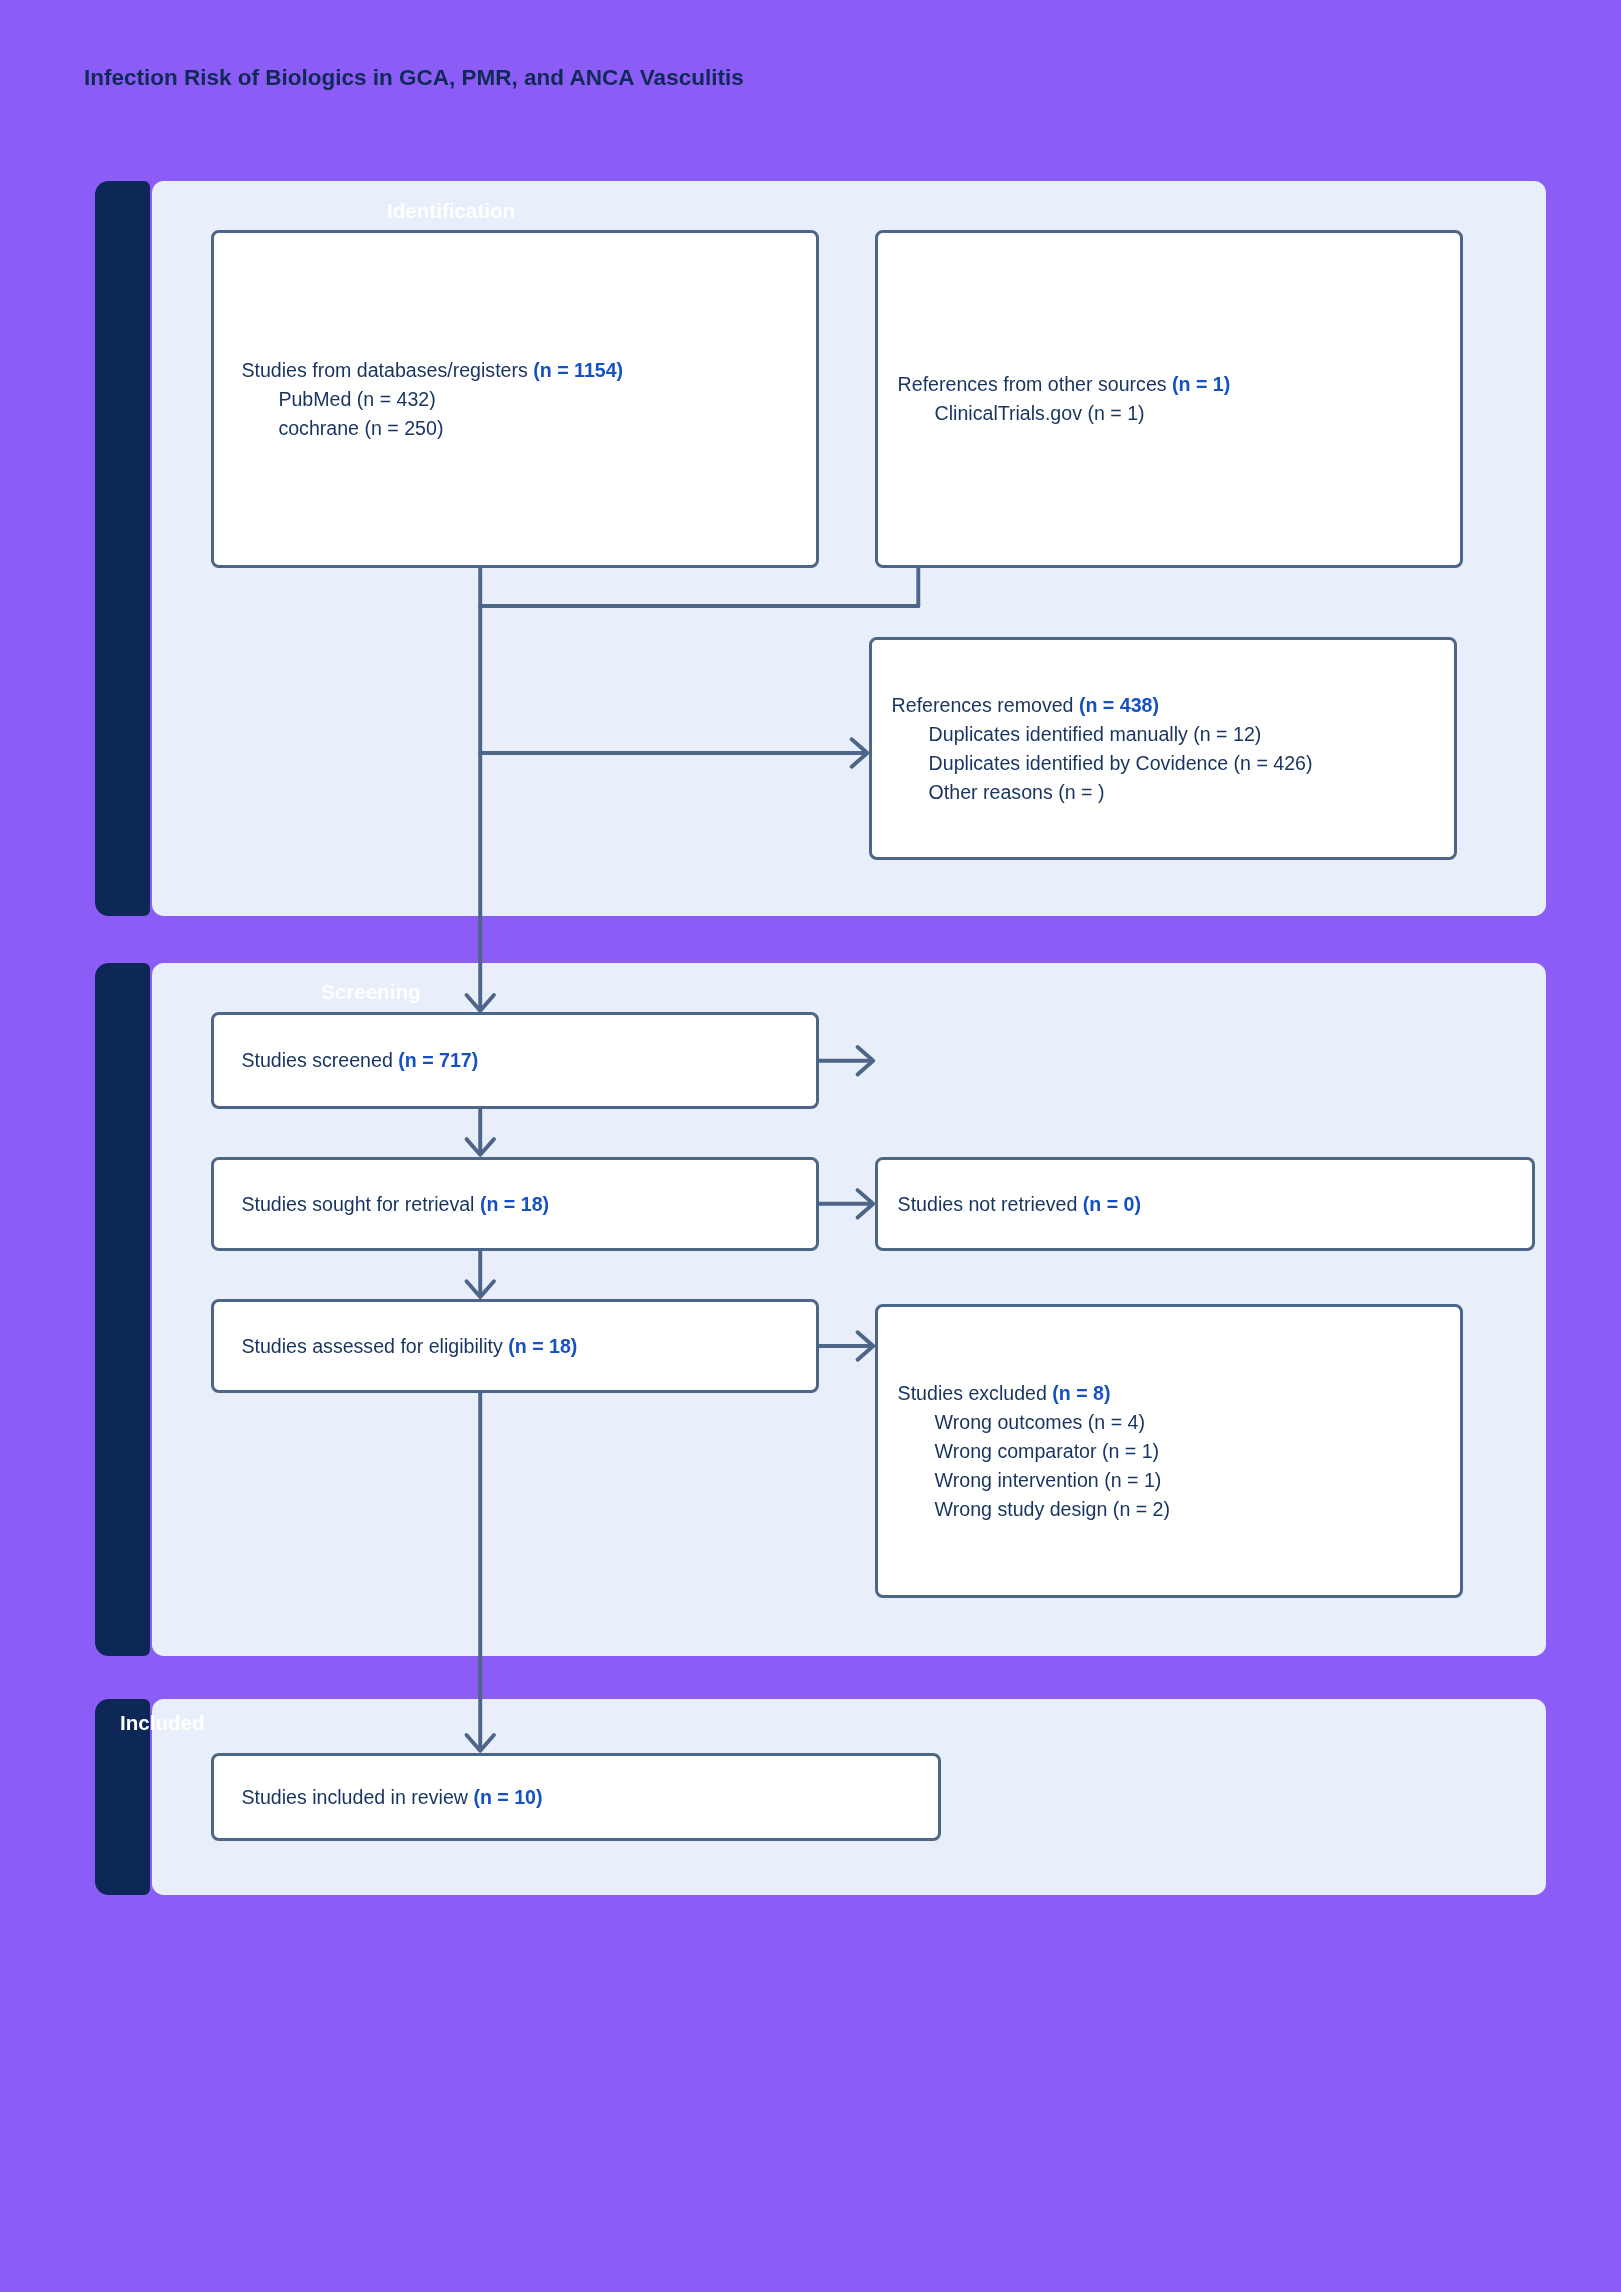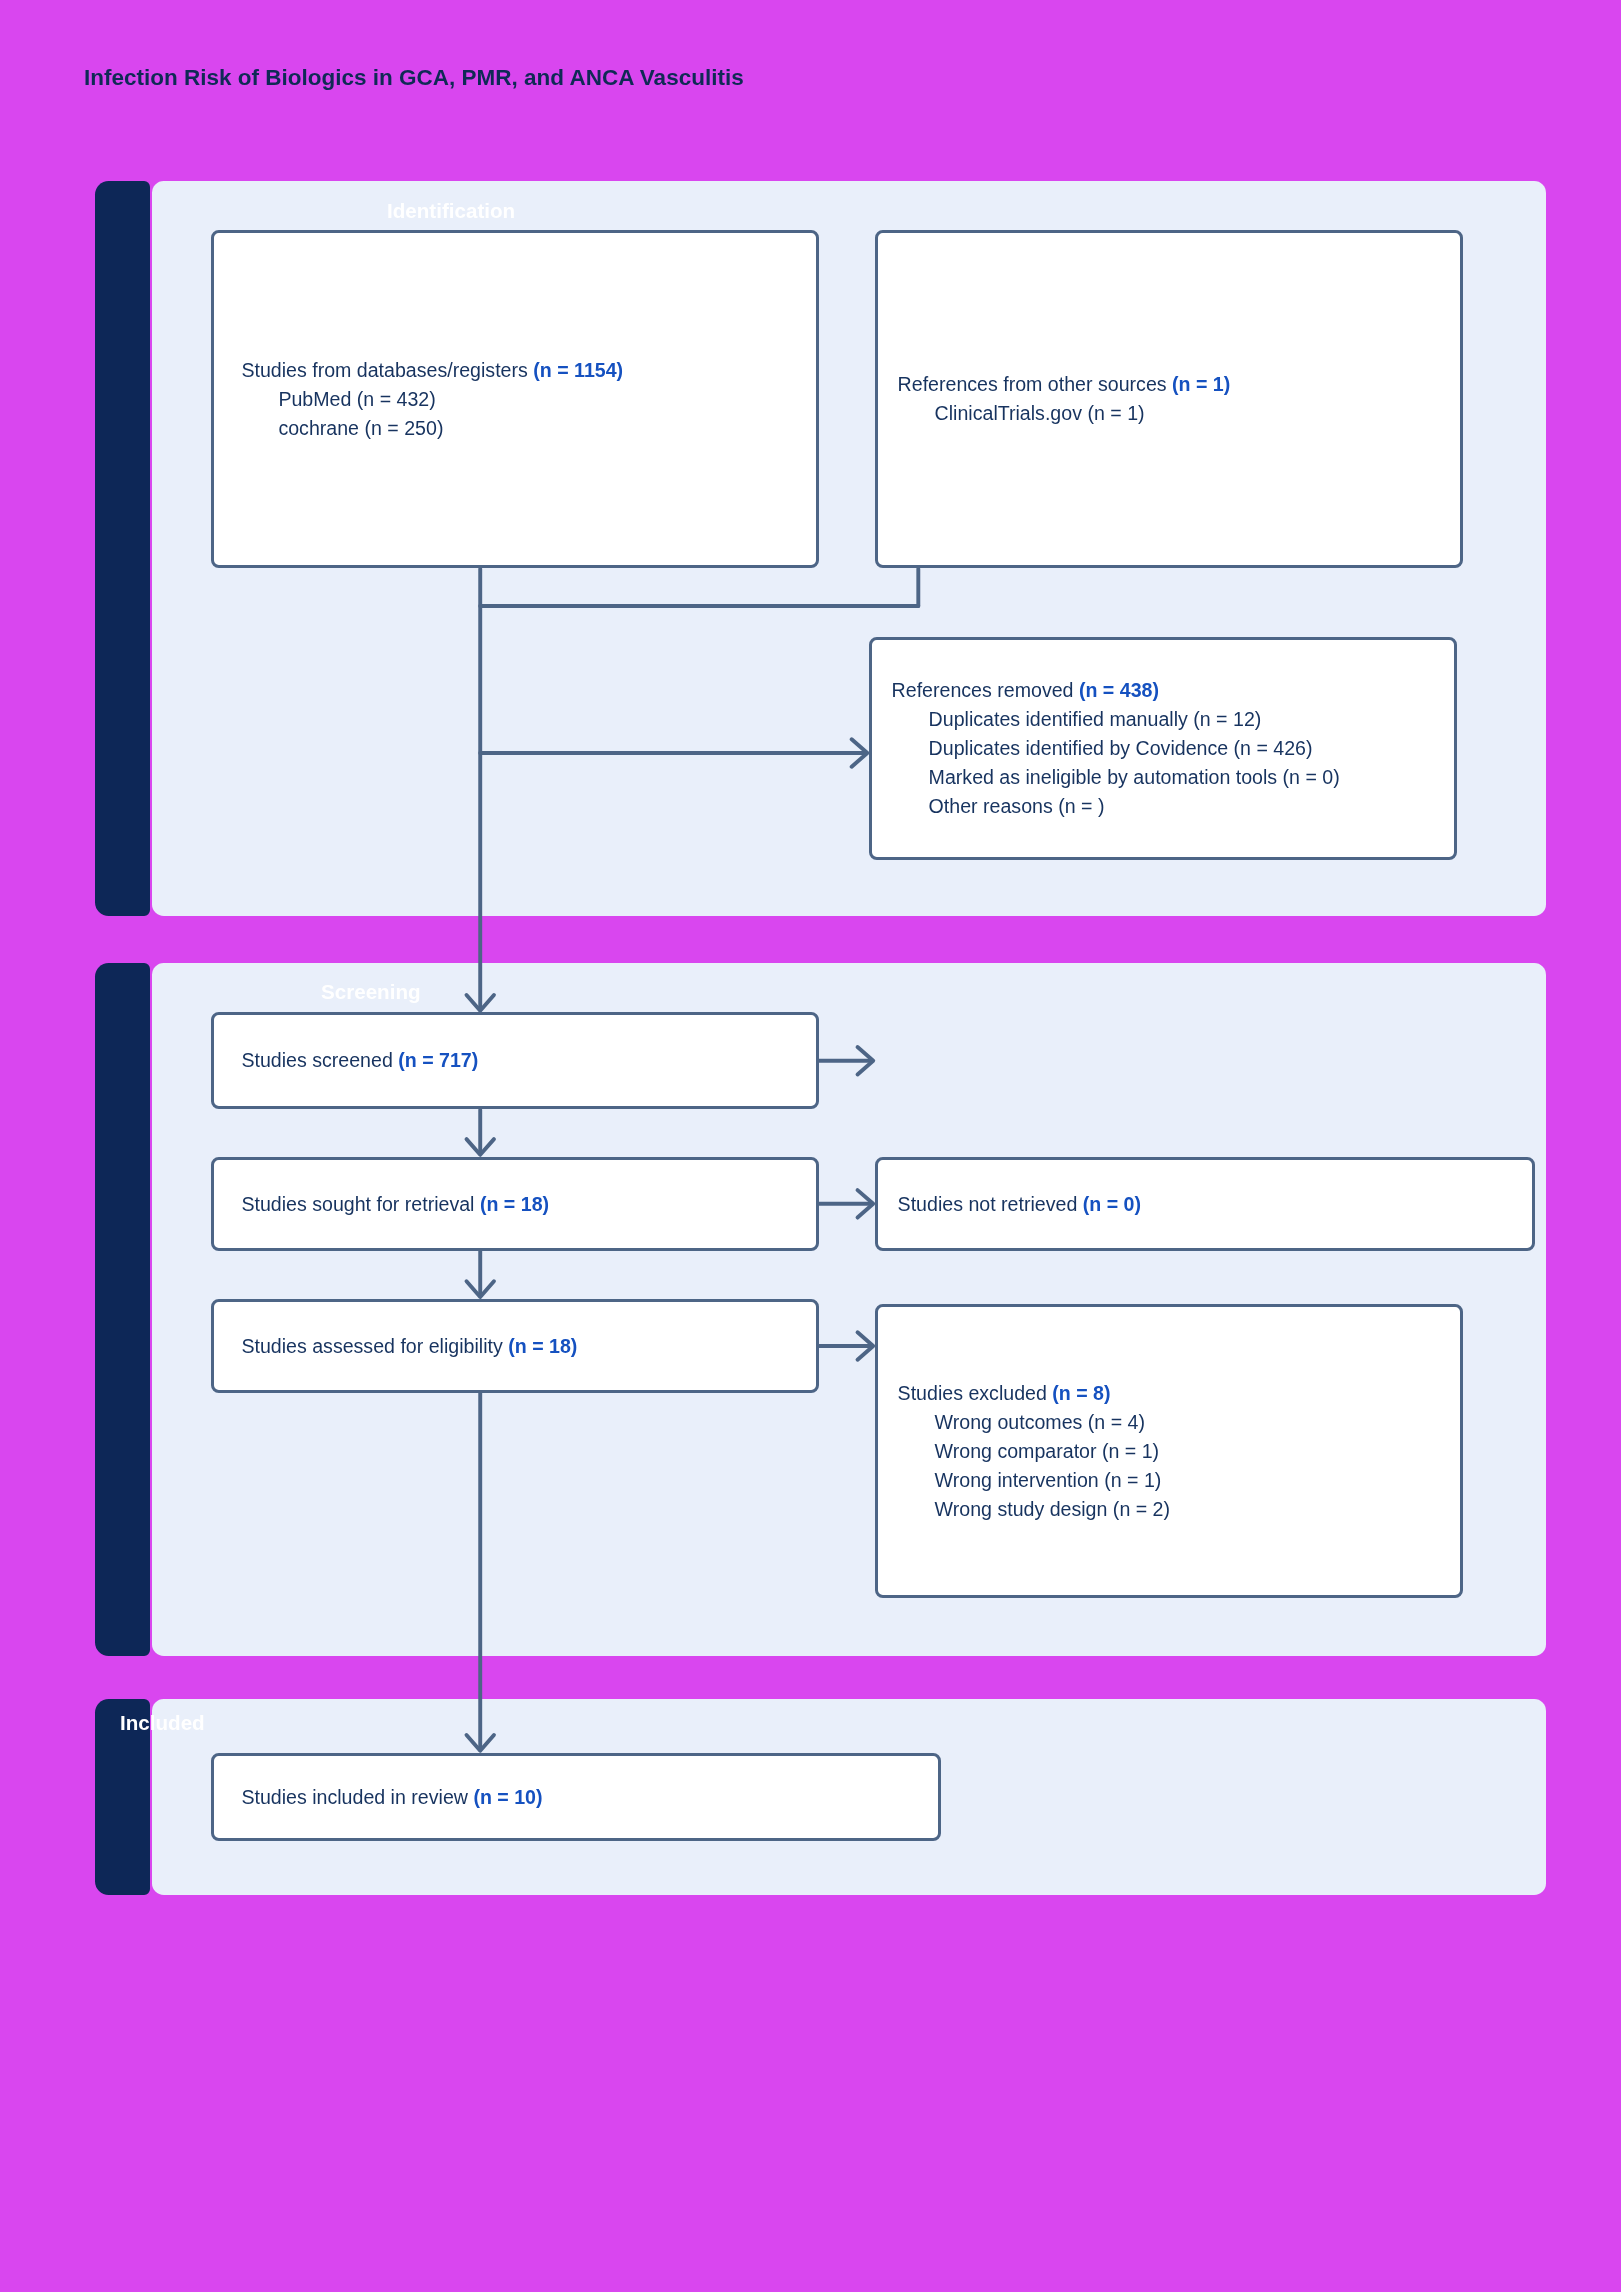--- a/index.html
+++ b/index.html
@@ -1,20 +1,20 @@
 <!DOCTYPE html>
 <html style="--navy: #0d2757; --panel: #e9effa; --line: #4d6586; --text: #17335f; --accent: #1551c0; --title: #0f2a55;"><head>
 <meta charset="utf-8">
 <style>
   :root{
     --navy:#0d2757; --panel:#e9effa; --line:#4d6586;
     --text:#17335f; --accent:#1551c0; --title:#0f2a55;
   }
   html,body{margin:0;padding:0;background:#ffffff;}
-  .canvas{position:relative;width:1621px;height:2293px;background:#d946ef;
+  .canvas{position:relative;width:1621px;height:2293px;background:#8b5cf6;
           font-family:"Liberation Sans",sans-serif;overflow:hidden;text-decoration:underline;}
   .title{position:absolute;left:84px;top:65px;font-size:22.5px;font-weight:bold;color:var(--title);}
   .panel{position:absolute;background:var(--panel);border-radius:11.8px;}
   .bar{position:absolute;background:var(--navy);border-radius:13.7px 5.9px 5.9px 13.7px;}
   .seclabel{position:absolute;color:#ffffff;font-weight:bold;font-size:20.6px;}
   .box{position:absolute;background:#ffffff;border:3.9px solid var(--line);border-radius:7.8px;
        box-sizing:border-box;display:flex;flex-direction:column;justify-content:center;
        font-size:19.6px;line-height:29px;color:var(--text);}
   .box.lp{padding-left:27.4px;padding-right:1px;}
   .box.rp{padding-left:19.6px;padding-right:17px;}
@@ -71,21 +71,20 @@
 
   <div class="box rp" style="left:875px;top:230px;width:588px;height:338px;">
     <div><span class="t">References from other sources</span> <span class="n">(n = 1)</span></div>
     <div class="sub">ClinicalTrials.gov (n = 1)</div>
   </div>
 
   <div class="box rp" style="left:869px;top:637px;width:588px;height:223px;">
     <div><span class="t">References removed</span> <span class="n">(n = 438)</span></div>
     <div class="sub">Duplicates identified manually (n = 12)</div>
     <div class="sub">Duplicates identified by Covidence (n = 426)</div>
-    <div class="sub">Marked as ineligible by automation tools (n = 0)</div>
     <div class="sub">Other reasons (n = )</div>
   </div>
 
   <div class="box lp" style="left:211px;top:1012px;width:608px;height:97px;">
     <div><span class="t">Studies screened</span> <span class="n">(n = 717)</span></div>
   </div>
 
 
   <div class="box lp" style="left:211px;top:1157px;width:608px;height:94px;">
     <div><span class="t">Studies sought for retrieval</span> <span class="n">(n = 18)</span></div>

